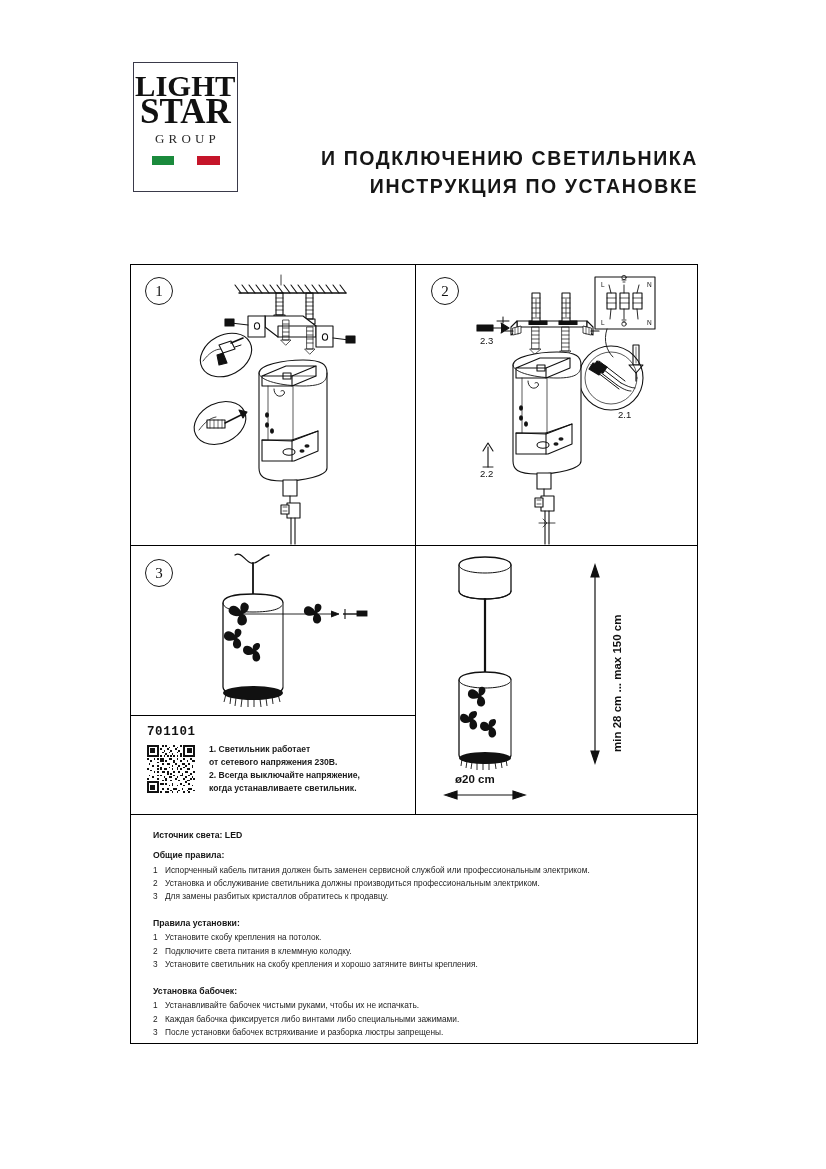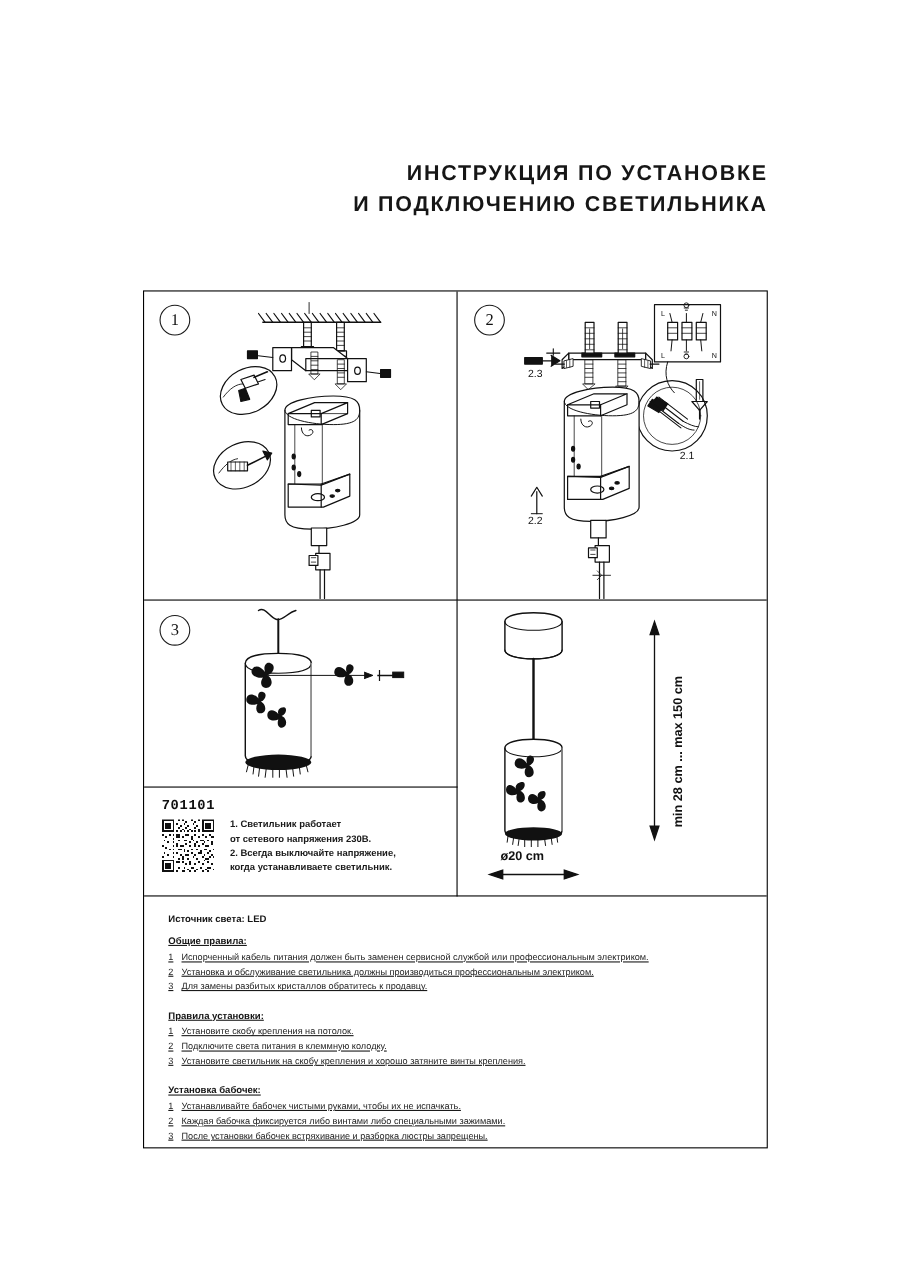--- a/index.html
+++ b/index.html
@@ -186,21 +186,21 @@
   }
 
   
   .txt-wrap {
     position: absolute;
     left: 22px; top: 14px;
     right: 14px;
   }
   .src-line { font-size: 8.7px; font-weight: bold; margin-bottom: 10px; color: #151515; }
   .sec-head { font-size: 8.7px; font-weight: bold; margin-bottom: 3.5px; color: #151515; }
-  .sec { margin-bottom: 14px; text-decoration: underline; }
+  .sec { margin-bottom: 14px; }
   .sec:last-child { margin-bottom: 0; }
   .li { display: flex; font-size: 8.3px; line-height: 1.62; color: #1d1d1d; }
   .li-n { width: 12px; flex: 0 0 12px; }
   .li-t { flex: 1 1 auto; }
 
   
   .dim-vert {
     position: absolute;
     font-size: 11.5px;
     font-weight: bold;
@@ -220,25 +220,37 @@
     font-size: 9.5px;
     color: #111;
     white-space: nowrap;
   }
 </style>
 </head>
 <body>
 
 <div class="header">
 
+  <div class="logo-box">
+    <div class="logo-inner">
+      <div class="logo-word logo-light">LIGHT</div>
+      <div class="logo-word logo-star">STAR</div>
+      <div class="logo-group">GROUP</div>
+      <div class="flag">
+        <i class="f-g"></i>
+          <i class="f-w"></i>
+          <i class="f-r"></i>
+      </div>
+    </div>
+  </div>
 
 
   <div class="head-title">
+    <div>И ПОДКЛЮЧЕНИЮ СВЕТИЛЬНИКА</div>
     <div>ИНСТРУКЦИЯ ПО УСТАНОВКЕ</div>
-    <div>И ПОДКЛЮЧЕНИЮ СВЕТИЛЬНИКА</div>
   </div>
 </div>
 
 <div class="frame">
 
   <div class="div-v-top"></div>
   <div class="div-h-1"></div>
   <div class="div-v-bot"></div>
   <div class="div-h-2"></div>
   <div class="div-h-3"></div>

